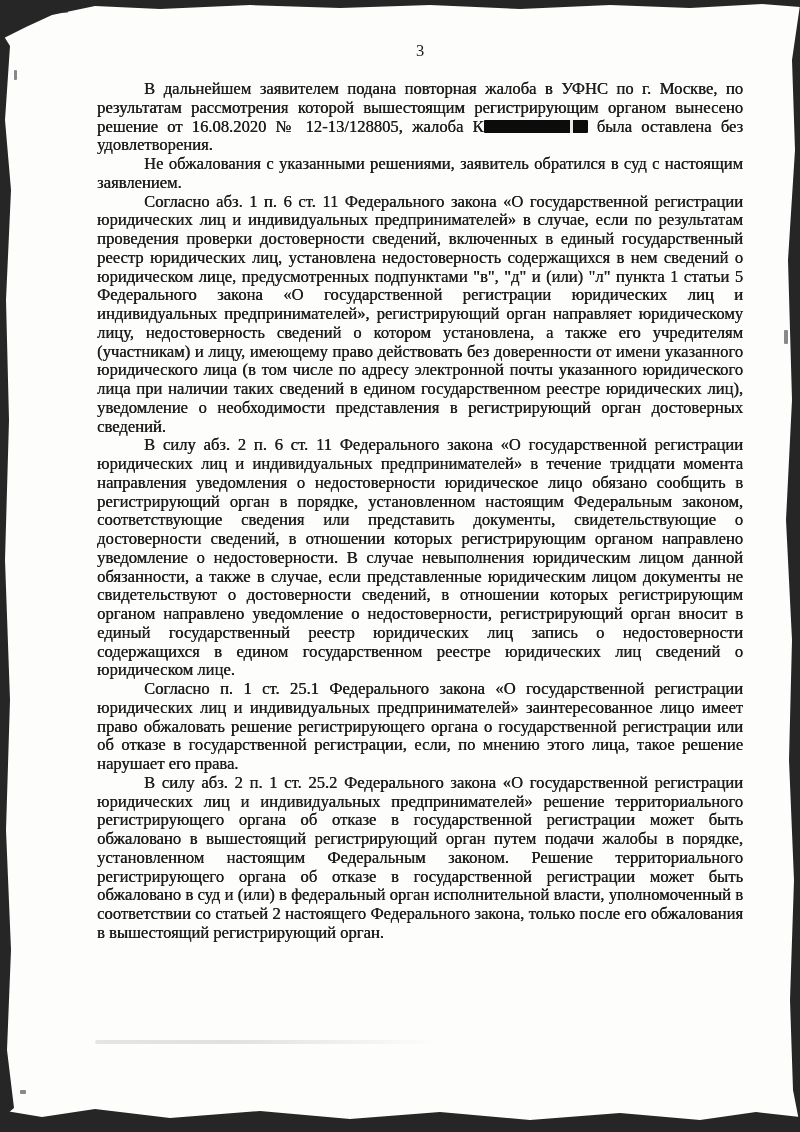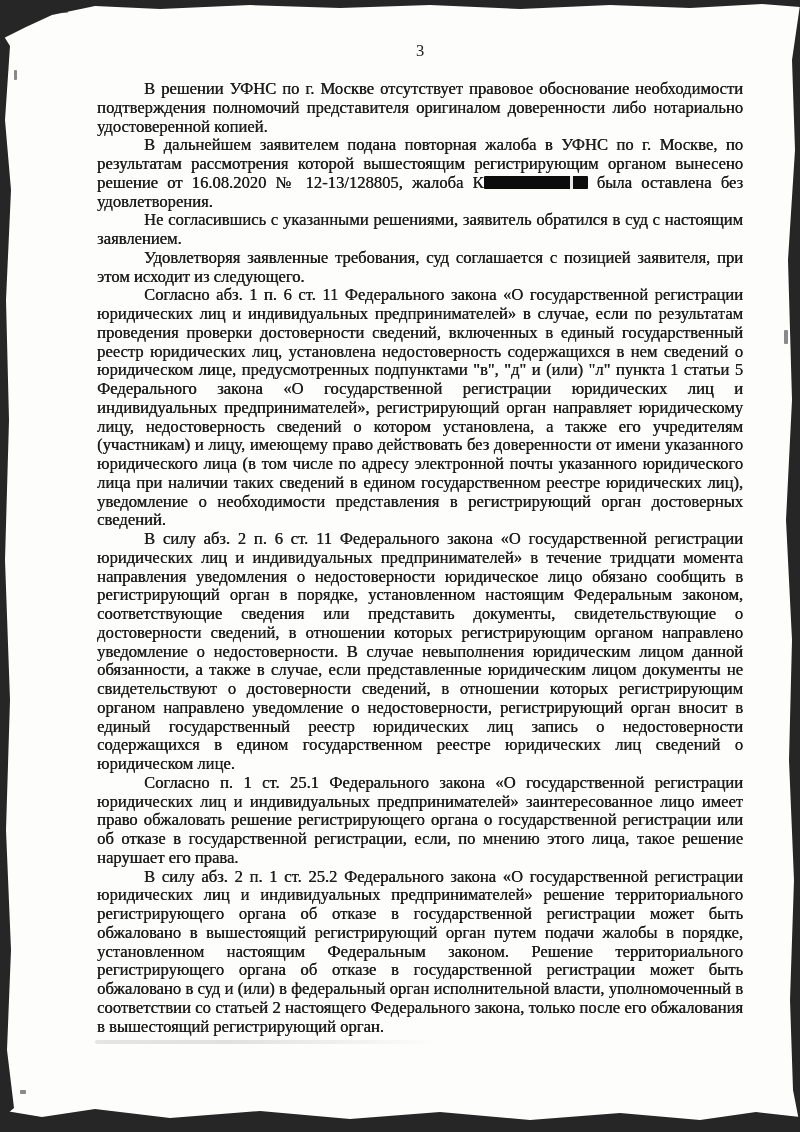--- a/index.html
+++ b/index.html
@@ -86,24 +86,22 @@
       <rect x="14" y="70" width="3" height="10" rx="1"></rect>
       <rect x="784" y="330" width="4" height="14" rx="1"></rect>
       <rect x="20" y="1090" width="6" height="4" rx="1"></rect>
       <rect x="60" y="10" width="8" height="3" rx="1"></rect>
     </g>
   </svg>
 
   <div class="pagenum">3</div>
 
   <div class="content">
-    <p>В решении УФНС по г. Москве отсутствует правовое обоснование необходимости подтверждения полномочий представителя оригиналом доверенности либо нотариально удостоверенной копией.</p>
     <p><span>В дальнейшем заявителем подана повторная жалоба в УФНС по г. Москве, по результатам рассмотрения которой вышестоящим регистрирующим органом вынесено решение от 16.08.2020 № 12-13/128805, жалоба К</span><span class="redaction"></span><span> была оставлена без удовлетворения.</span></p>
-    <p>Не согласившись с указанными решениями, заявитель обратился в суд с настоящим заявлением.</p>
-    <p>Удовлетворяя заявленные требования, суд соглашается с позицией заявителя, при этом исходит из следующего.</p>
+    <p>Не обжалования с указанными решениями, заявитель обратился в суд с настоящим заявлением.</p>
     <p>Согласно абз. 1 п. 6 ст. 11 Федерального закона «О государственной регистрации юридических лиц и индивидуальных предпринимателей» в случае, если по результатам проведения проверки достоверности сведений, включенных в единый государственный реестр юридических лиц, установлена недостоверность содержащихся в нем сведений о юридическом лице, предусмотренных подпунктами "в", "д" и (или) "л" пункта 1 статьи 5 Федерального закона «О государственной регистрации юридических лиц и индивидуальных предпринимателей», регистрирующий орган направляет юридическому лицу, недостоверность сведений о котором установлена, а также его учредителям (участникам) и лицу, имеющему право действовать без доверенности от имени указанного юридического лица (в том числе по адресу электронной почты указанного юридического лица при наличии таких сведений в едином государственном реестре юридических лиц), уведомление о необходимости представления в регистрирующий орган достоверных сведений.</p>
     <p>В силу абз. 2 п. 6 ст. 11 Федерального закона «О государственной регистрации юридических лиц и индивидуальных предпринимателей» в течение тридцати момента направления уведомления о недостоверности юридическое лицо обязано сообщить в регистрирующий орган в порядке, установленном настоящим Федеральным законом, соответствующие сведения или представить документы, свидетельствующие о достоверности сведений, в отношении которых регистрирующим органом направлено уведомление о недостоверности. В случае невыполнения юридическим лицом данной обязанности, а также в случае, если представленные юридическим лицом документы не свидетельствуют о достоверности сведений, в отношении которых регистрирующим органом направлено уведомление о недостоверности, регистрирующий орган вносит в единый государственный реестр юридических лиц запись о недостоверности содержащихся в едином государственном реестре юридических лиц сведений о юридическом лице.</p>
     <p>Согласно п. 1 ст. 25.1 Федерального закона «О государственной регистрации юридических лиц и индивидуальных предпринимателей» заинтересованное лицо имеет право обжаловать решение регистрирующего органа о государственной регистрации или об отказе в государственной регистрации, если, по мнению этого лица, такое решение нарушает его права.</p>
     <p>В силу абз. 2 п. 1 ст. 25.2 Федерального закона «О государственной регистрации юридических лиц и индивидуальных предпринимателей» решение территориального регистрирующего органа об отказе в государственной регистрации может быть обжаловано в вышестоящий регистрирующий орган путем подачи жалобы в порядке, установленном настоящим Федеральным законом. Решение территориального регистрирующего органа об отказе в государственной регистрации может быть обжаловано в суд и (или) в федеральный орган исполнительной власти, уполномоченный в соответствии со статьей 2 настоящего Федерального закона, только после его обжалования в вышестоящий регистрирующий орган.</p>
   </div>
 
   <div class="smudge"></div>
 
 </div>
 

